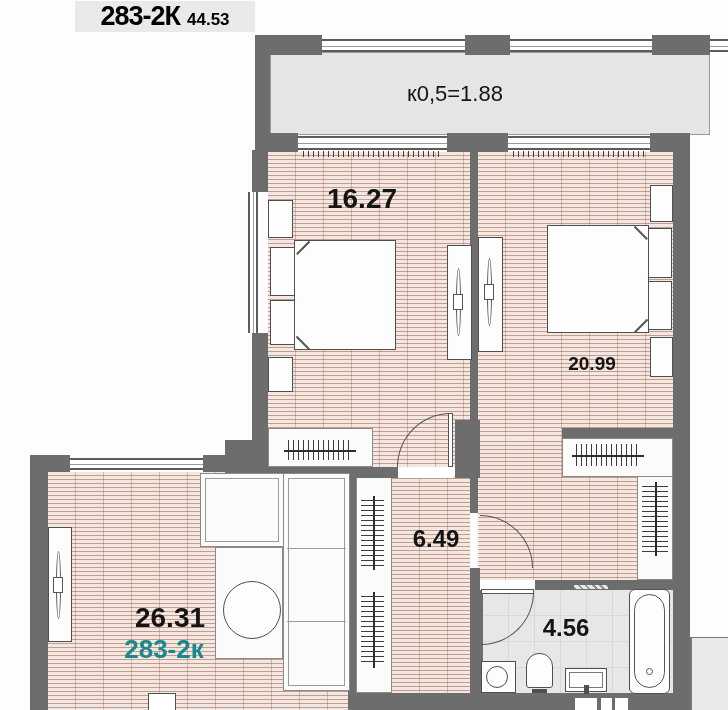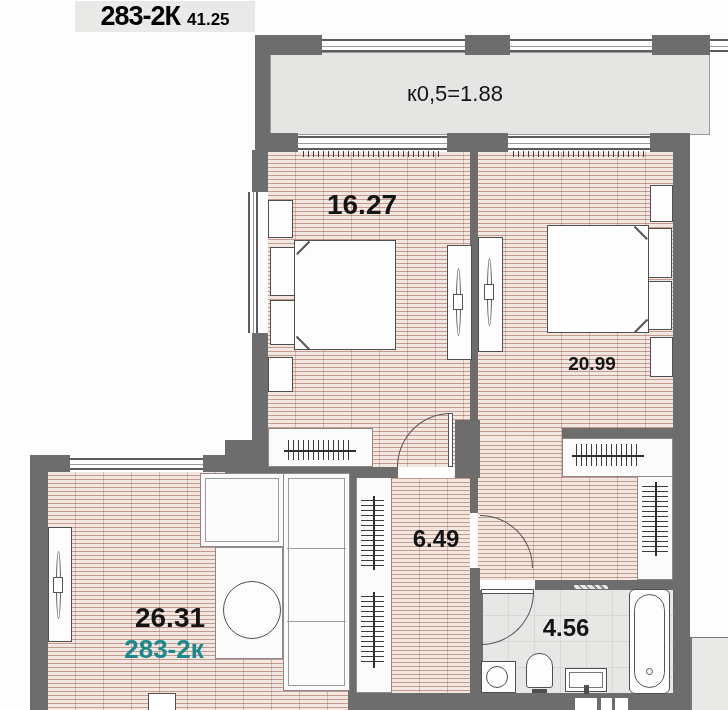--- a/index.html
+++ b/index.html
@@ -48,21 +48,21 @@
   #title-box .code{font-weight:bold;font-size:27px;color:#000;letter-spacing:-1px;}
   #title-box .area{font-weight:bold;font-size:17px;color:#000;padding-top:6px;}
 </style>
 </head>
 <body>
 
 <div id="plan">
 
   <div id="title-box">
     <span class="code">283-2К</span>
-    <span class="area">41.25</span>
+    <span class="area">44.53</span>
   </div>
 
   <div class="abs balc-floor" style="left:270px;top:52px;width:438px;height:81px;"></div>
   <div class="abs floor-wood" style="left:268px;top:152px;width:202px;height:315px;"></div>
   <div class="abs floor-wood" style="left:478px;top:152px;width:195px;height:286px;"></div>
   <div class="abs floor-wood" style="left:478px;top:438px;width:159px;height:142px;"></div>
   <div class="abs floor-wood" style="left:392px;top:475px;width:78px;height:218px;"></div>
   <div class="abs floor-wood" style="left:48px;top:472px;width:300px;height:238px;"></div>
   <div class="abs floor-tile" style="left:483px;top:590px;width:190px;height:103px;"></div>
   <div class="abs" style="left:690px;top:637px;width:38px;height:73px;background:#e9e9e7;border-left:2px solid #777;border-top:1px solid #777;"></div>
@@ -200,20 +200,20 @@
   <div class="abs" style="left:526px;top:653px;width:27px;height:35px;background:#fdfdfd;border:1.5px solid #4f4f4f;border-radius:13px 13px 3px 3px;box-sizing:border-box;"></div>
   <div class="abs" style="left:532px;top:689px;width:15px;height:4px;background:#4f4f4f;"></div>
   <div class="abs furn" style="left:565px;top:668px;width:42px;height:24px;border-width:1px;"></div>
   <div class="abs" style="left:569px;top:672px;width:34px;height:16px;border:1px solid #777;box-sizing:border-box;"></div>
   <div class="abs" style="left:584px;top:685px;width:5px;height:9px;background:#4f4f4f;"></div>
   <div class="abs" style="left:629px;top:589px;width:41px;height:105px;background:#fdfdfd;border:1.5px solid #4f4f4f;border-radius:6px;box-sizing:border-box;"></div>
   <div class="abs" style="left:634px;top:594px;width:31px;height:94px;border:1px solid #555;border-radius:16px;box-sizing:border-box;"></div>
   <div class="abs" style="left:646px;top:668px;width:7px;height:7px;border:1px solid #555;border-radius:50%;box-sizing:border-box;background:#fff;"></div>
 
   <div class="lbl" style="left:455px;top:94px;font-weight:normal;font-size:22px;">к0,5=1.88</div>
-  <div class="lbl" style="left:362px;top:205px;font-size:28px;">16.27</div>
+  <div class="lbl" style="left:362px;top:199px;font-size:28px;">16.27</div>
   <div class="lbl" style="left:592px;top:364px;font-size:19px;">20.99</div>
   <div class="lbl" style="left:436px;top:539px;font-size:24px;">6.49</div>
   <div class="lbl" style="left:170px;top:618px;font-size:28px;">26.31</div>
   <div class="lbl lbl-teal" style="left:164px;top:649px;font-size:26px;">283-2к</div>
   <div class="lbl" style="left:566px;top:628px;font-size:24px;">4.56</div>
 
 </div>
 
 </body></html>

